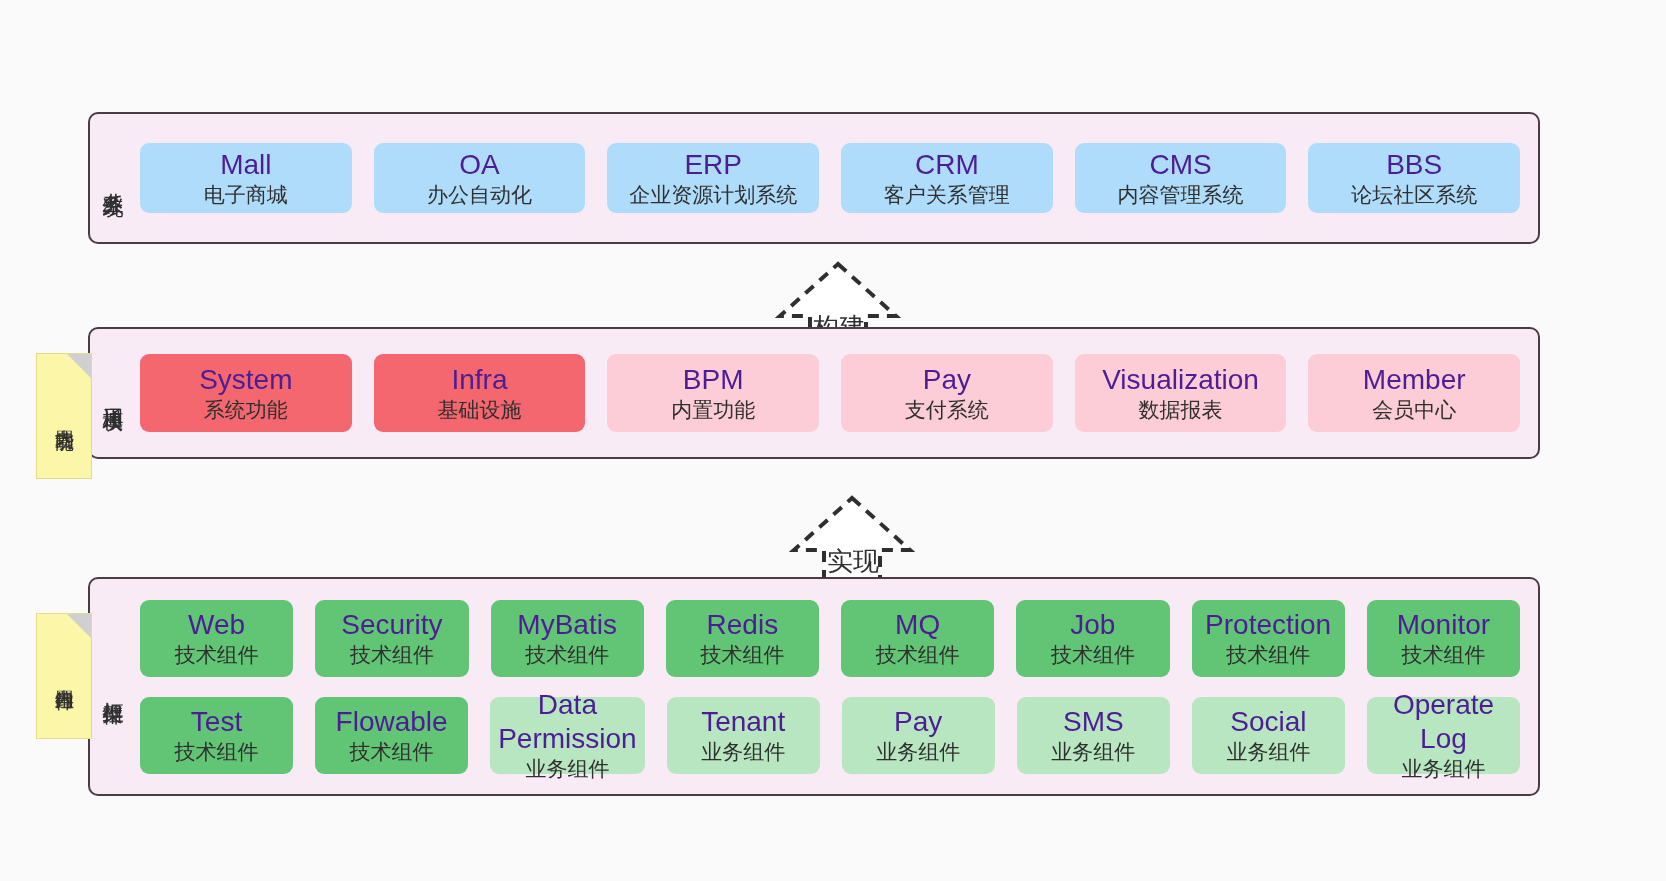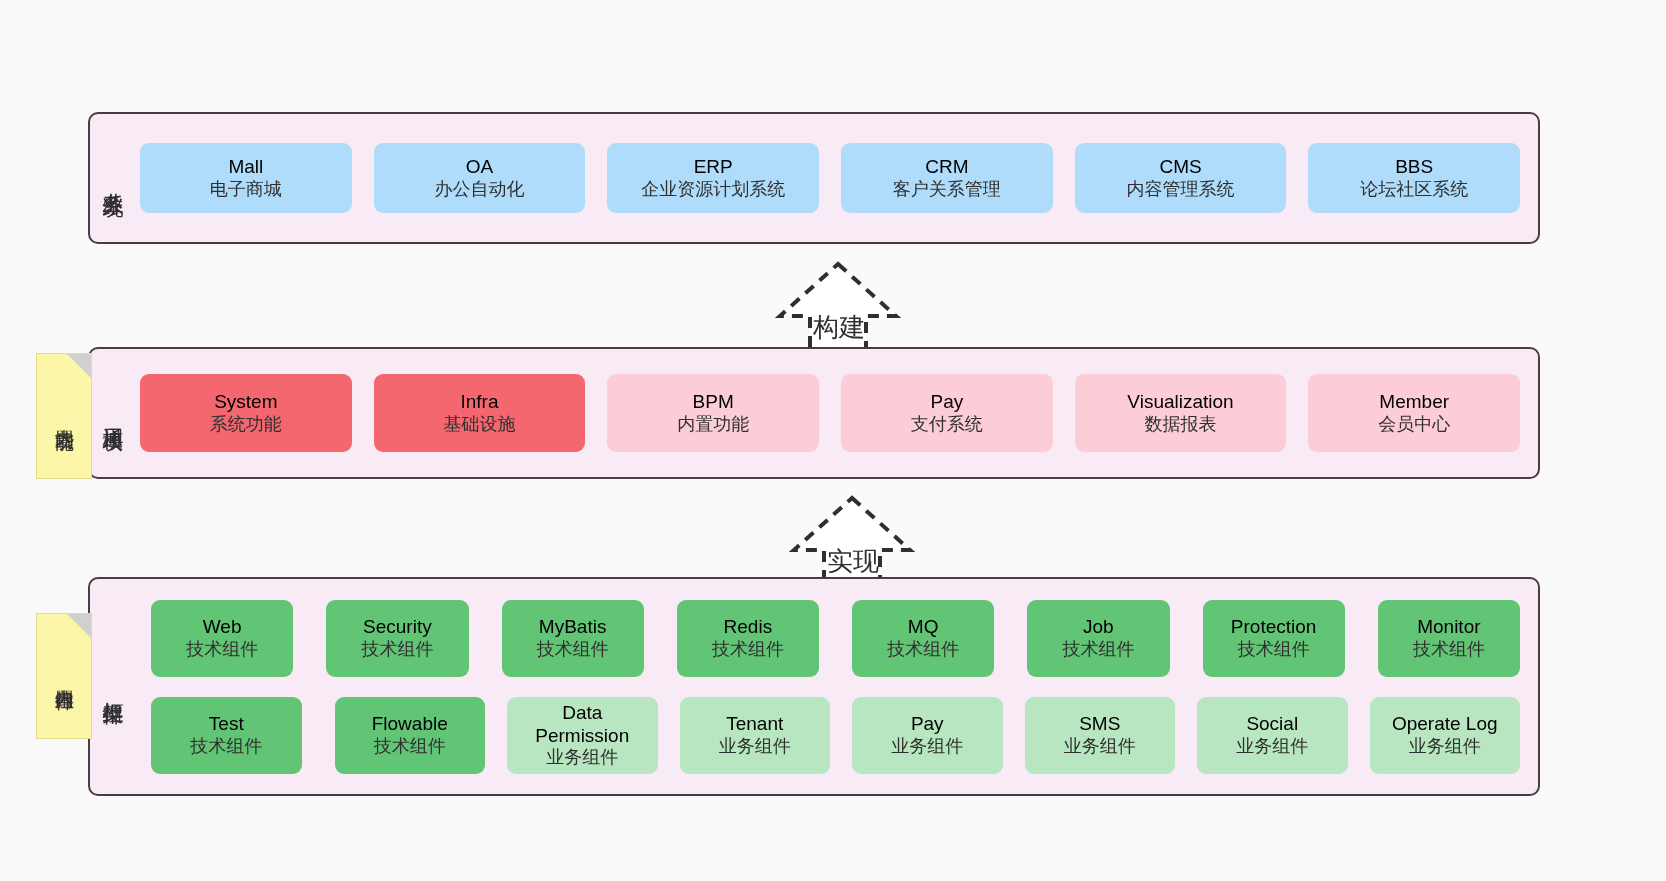--- a/index.html
+++ b/index.html
@@ -73,37 +73,37 @@
     flex-direction: column;
     align-items: center;
     justify-content: center;
     text-align: center;
     padding: 6px 8px;
     box-sizing: border-box;
     line-height: 1.22;
     user-select: none;
   }
   .card .t-en {
-    font-size: 19px;
-    color: #000000;
+    font-size: 28px;
+    color: #4c1d95;
   }
   .card .t-cn {
-    font-size: 18px;
+    font-size: 21px;
     color: #2f2f2f;
   }
 
   .c-blue        { background: #b0dcfb; }
   .c-red         { background: #f4676f; }
   .c-pink        { background: #fccdd6; }
-  .c-green       { background: #62c576; margin-left: 11px; }
+  .c-green       { background: #62c576; }
   .c-lightgreen  { background: #b8e6c1; }
 
   
   #band-business  { left: 88px;  top: 112px; width: 1452px; height: 132px; }
-  #band-common    { left: 88px;  top: 347px; width: 1452px; height: 132px; }
+  #band-common    { left: 88px;  top: 327px; width: 1452px; height: 132px; }
   #band-framework { left: 88px;  top: 577px; width: 1452px; height: 219px; }
 
   #band-business  .card { height: 70px; }
   #band-common    .card { height: 78px; }
   #band-framework .card { height: 77px; }
 
   
   .note {
     position: absolute;
     width: 54px;

